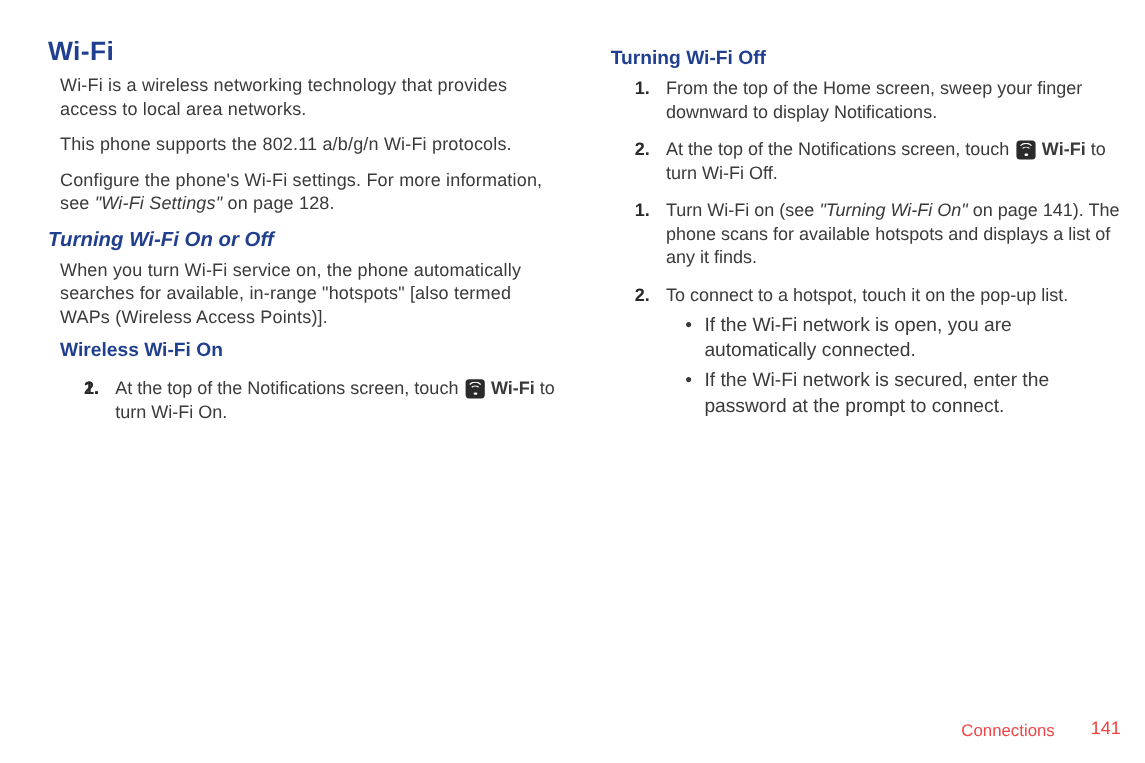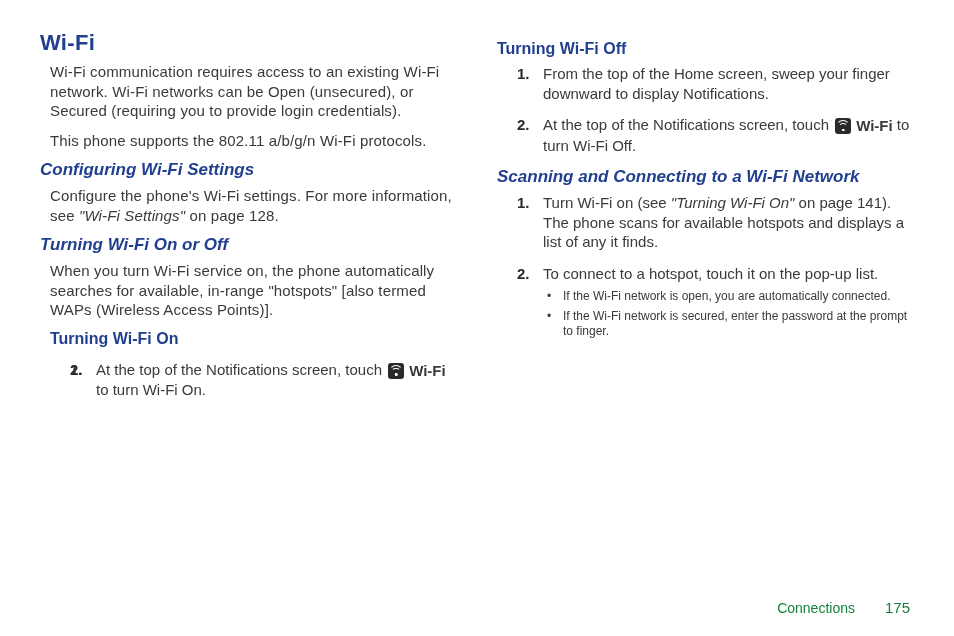--- a/index.html
+++ b/index.html
@@ -7,21 +7,21 @@
     padding: 0;
     background: #fff;
     width: 954px;
     height: 636px;
     font-family: "Helvetica Neue", Helvetica, Arial, sans-serif;
     color: #3a3a3a;
     font-size: 15px;
   }
   .page {
     box-sizing: border-box;
-    padding: 30px 40px 20px 40px;
+    padding: 30px 16px 20px 40px;
     height: 100%;
     display: flex;
     flex-direction: column;
   }
   .columns {
     flex: 1;
     display: flex;
     gap: 40px;
   }
   .col {
@@ -79,22 +79,22 @@
     font-family: Arial, Helvetica, sans-serif;
   }
   ul.bullets {
     list-style: none;
     padding: 0;
     margin: 6px 0 0 0;
   }
   ul.bullets > li {
     position: relative;
     padding-left: 16px;
-    margin: 4px 4px;
-    font-size: 12px;
+    margin: 4px 16px;
+    font-size: 16px;
     line-height: 1.3;
   }
   ul.bullets > li::before {
     content: "•";
     position: absolute;
     left: 0;
     top: 0;
   }
   .ref-italic { font-style: italic; }
   .wifi-chip {
@@ -138,45 +138,44 @@
     font-family: Arial, Helvetica, sans-serif;
     margin-left: 3px;
   }
   .footer {
     display: flex;
     justify-content: flex-end;
     align-items: center;
     gap: 30px;
     padding: 8px 4px 0 0;
     font-size: 14px;
-    color: #15803d;
+    color: #ef4444;
   }
   .footer .pageno { font-size: 15px; }
 </style>
 </head>
 <body>
 
 <div class="page">
   <div class="columns">
 
     <div class="col">
       <h1 class="section-title">Wi-Fi</h1>
 
-      <p class="body">Wi-Fi communication requires access to an existing Wi-Fi network. Wi-Fi networks can be Open (unsecured), or Secured (requiring you to provide login credentials).</p>
+      <p class="body">Wi-Fi is a wireless networking technology that provides access to local area networks.</p>
       <p class="body">This phone supports the 802.11 a/b/g/n Wi-Fi protocols.</p>
 
-      <h2 class="subhead-italic">Configuring Wi-Fi Settings</h2>
       <p class="body">
         <span>Configure the phone's Wi-Fi settings. For more information, see </span><span class="ref-italic">"Wi-Fi Settings"</span><span> on page 128.</span>
       </p>
 
       <h2 class="subhead-italic">Turning Wi-Fi On or Off</h2>
       <p class="body">When you turn Wi-Fi service on, the phone automatically searches for available, in-range "hotspots" [also termed WAPs (Wireless Access Points)].</p>
 
-      <h3 class="subsub">Turning Wi-Fi On</h3>
+      <h3 class="subsub">Wireless Wi-Fi On</h3>
       <ol class="steps">
         <li>
           <span class="num">1.</span>
         </li>
         <li>
           <span class="num">2.</span>
           <span>
             <span>At the top of the Notifications screen, touch </span><span class="wifi-chip">
                 <span class="wifi-icon">
                   <span class="dot"></span>
@@ -201,38 +200,37 @@
             <span>At the top of the Notifications screen, touch </span><span class="wifi-chip">
                 <span class="wifi-icon">
                   <span class="dot"></span>
                 </span>
                 <span class="wifi-label">Wi-Fi</span>
               </span><span> to turn Wi-Fi Off.</span>
           </span>
         </li>
       </ol>
 
-      <h2 class="subhead-italic">Scanning and Connecting to a Wi-Fi Network</h2>
       <ol class="steps" style="margin-left:20px">
         <li>
           <span class="num">1.</span>
           <span>
             <span>Turn Wi-Fi on (see </span><span class="ref-italic">"Turning Wi-Fi On"</span><span> on page 141). The phone scans for available hotspots and displays a list of any it finds.</span>
           </span>
         </li>
         <li>
           <span class="num">2.</span>
           <span>To connect to a hotspot, touch it on the pop-up list.</span>
           <ul class="bullets">
             <li>If the Wi-Fi network is open, you are automatically connected.</li>
-            <li>If the Wi-Fi network is secured, enter the password at the prompt to finger.</li>
+            <li>If the Wi-Fi network is secured, enter the password at the prompt to connect.</li>
           </ul>
         </li>
       </ol>
     </div>
 
   </div>
 
   <div class="footer">
     <span>Connections</span>
-    <span class="pageno">175</span>
+    <span class="pageno">141</span>
   </div>
 </div>
 
 </body></html>

